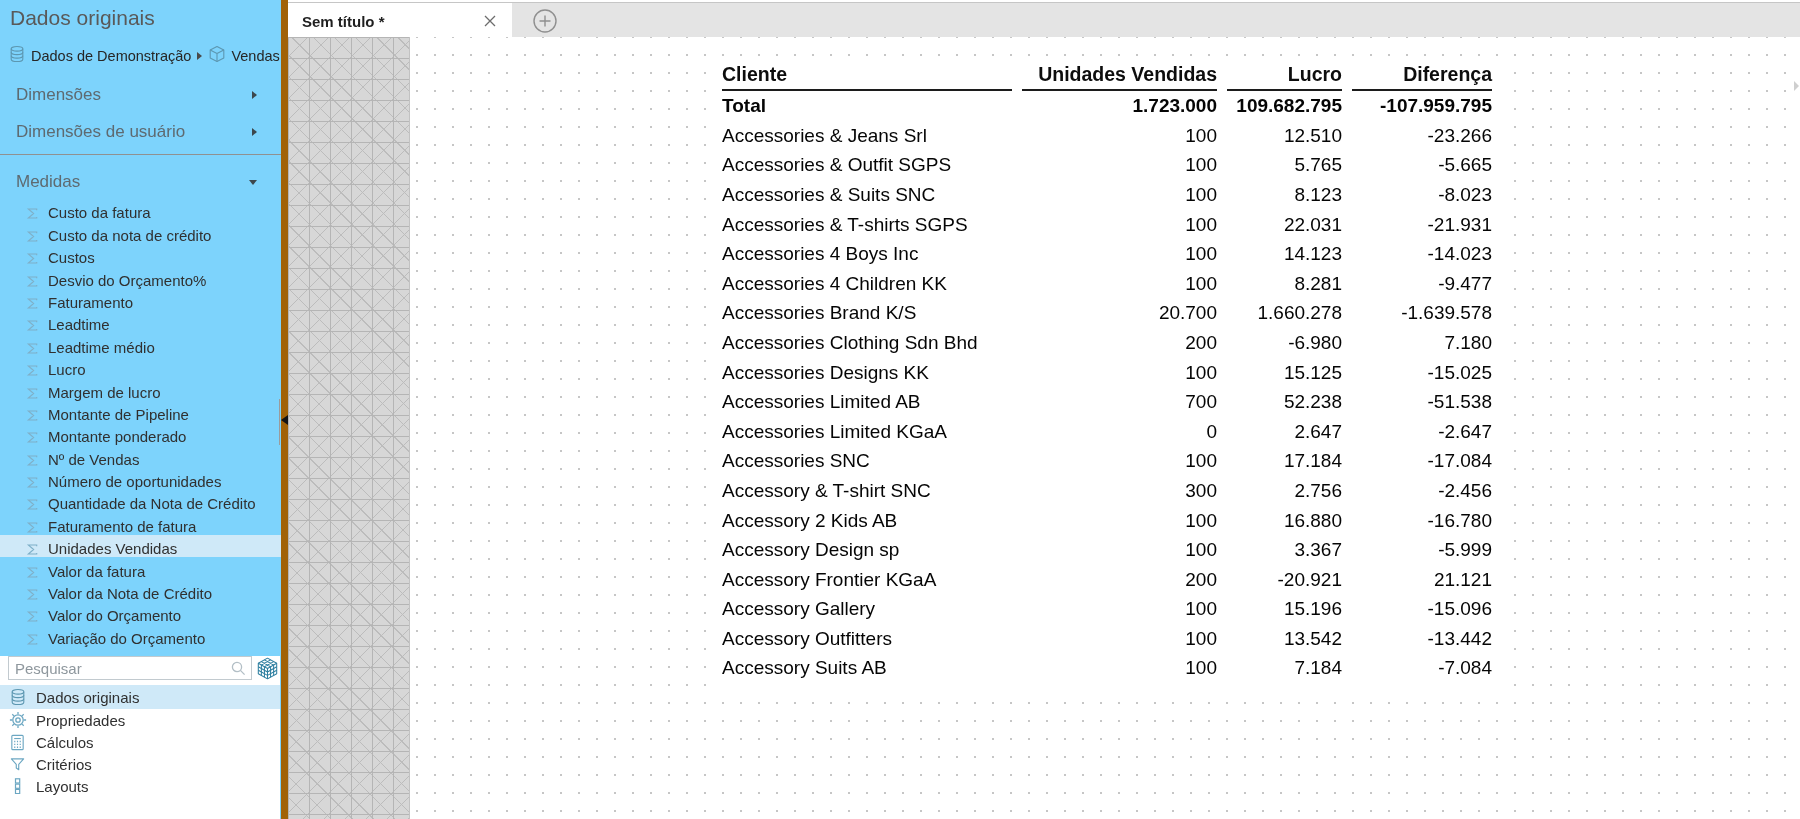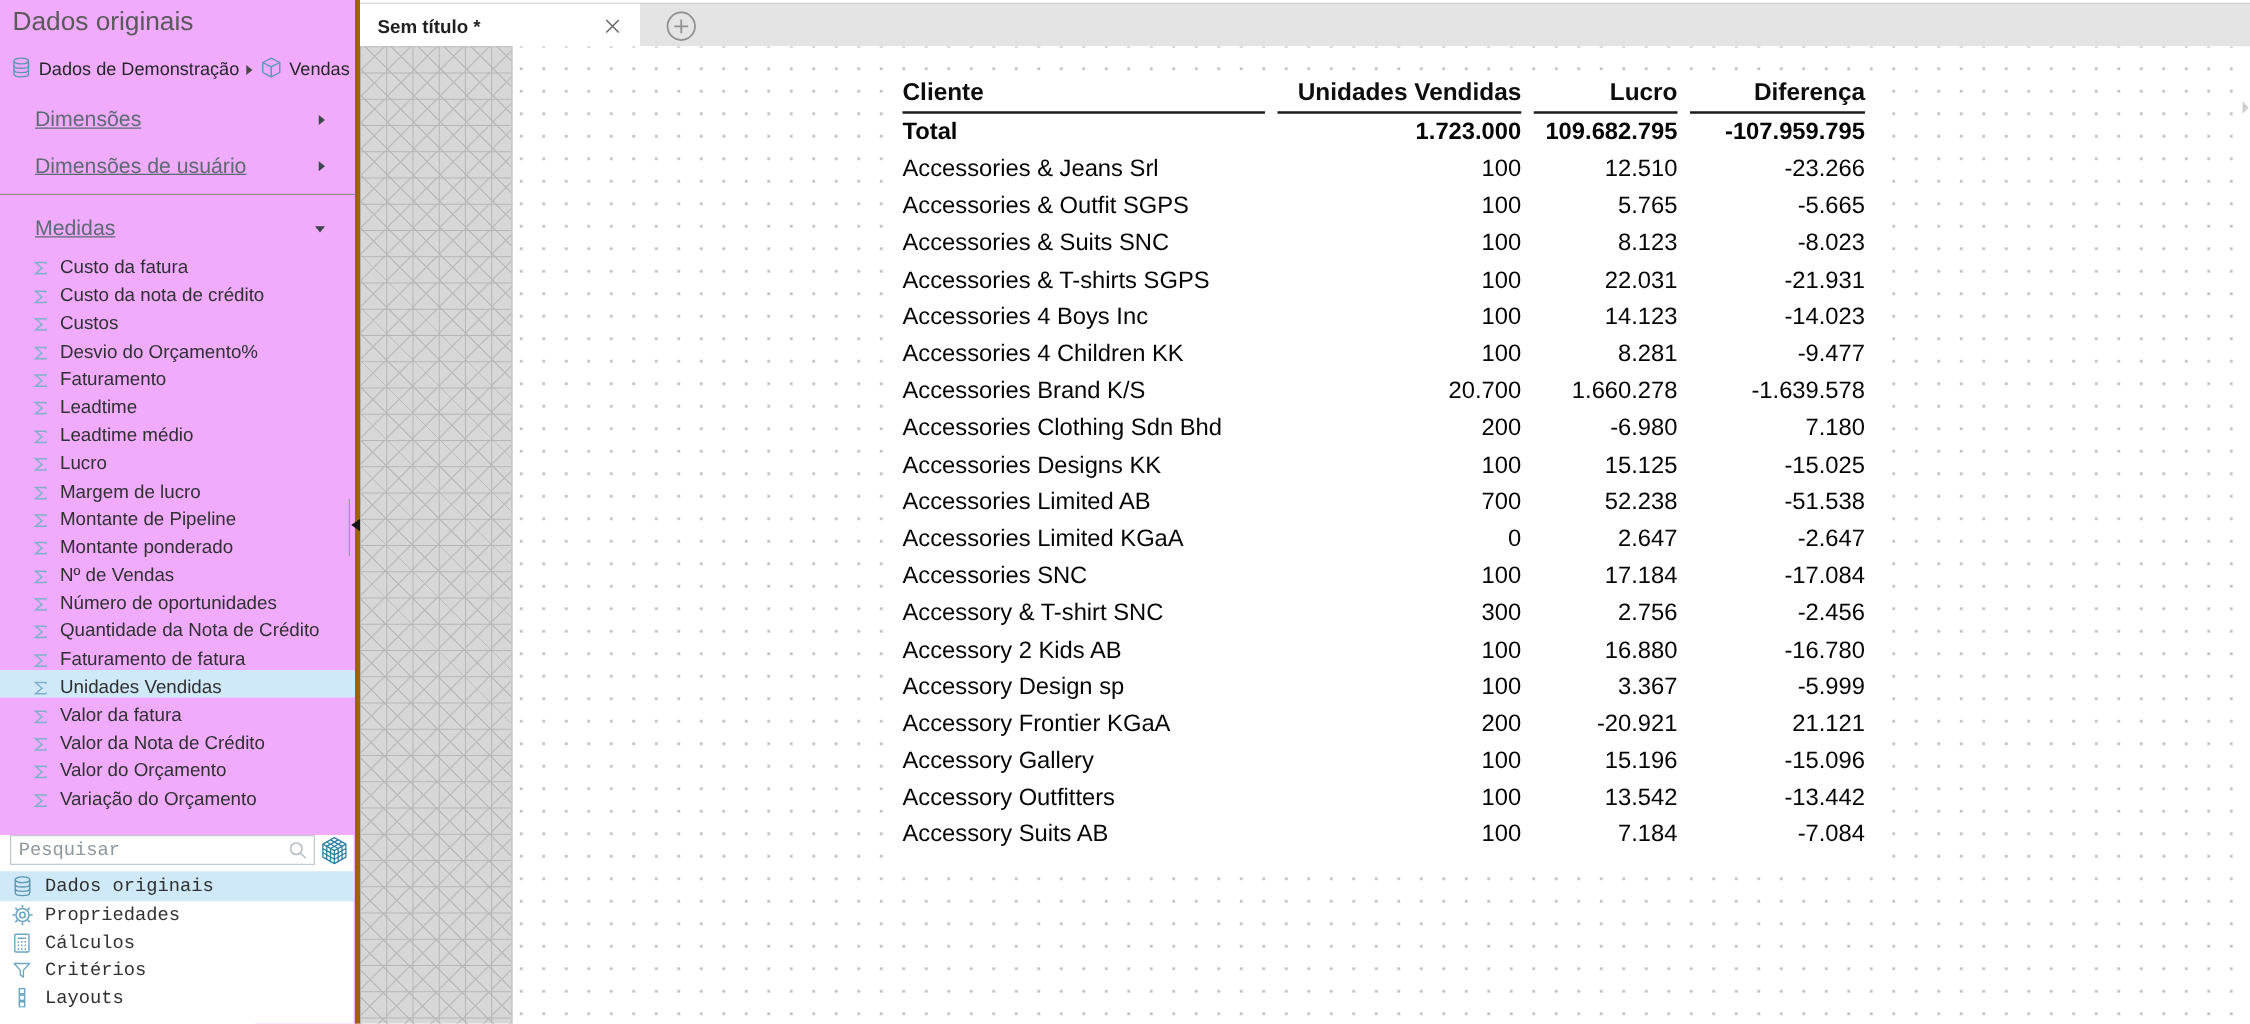--- a/index.html
+++ b/index.html
@@ -2,41 +2,41 @@
 <html><head>
 <meta charset="utf-8">
 <style>
   * { margin:0; padding:0; box-sizing:border-box; }
   html,body { width:1800px; height:819px; overflow:hidden; background:#fff;
     font-family:"Liberation Sans", sans-serif; }
   .app { position:relative; width:1800px; height:819px; }
 
   
   .sidebar { position:absolute; left:0; top:0; width:288px; height:819px;
-    background:#f0abfc; border-right:4px solid #a16207; z-index:5; }
+    background:#7dd3fc; border-right:7px solid #a16207; z-index:5; }
   .panel-title { margin:6px 0 0 10px; font-size:21px; font-weight:400; color:#595959; }
   .breadcrumb { display:flex; align-items:center; gap:5px; margin:15px 0 0 8px;
     font-size:14.5px; color:#262626; white-space:nowrap; }
   .crumb-sep { width:0; height:0; border-top:4px solid transparent;
     border-bottom:4px solid transparent; border-left:5px solid #4a4a4a; margin:0 1px; }
   .section-row { display:flex; justify-content:space-between; align-items:center;
-    margin-top:17px; padding:0 24px 0 28px; font-size:17px; color:#5e6a71; height:20px; cursor:default;text-decoration:underline; }
+    margin-top:17px; padding:0 24px 0 16px; font-size:17px; color:#5e6a71; height:20px; cursor:default; }
   .section-row.first { margin-top:19px; }
   .arrow-right { width:0; height:0; border-top:4.5px solid transparent;
     border-bottom:4.5px solid transparent; border-left:5.5px solid #3c474d; }
   .arrow-down { width:0; height:0; border-left:4.5px solid transparent;
     border-right:4.5px solid transparent; border-top:5.5px solid #3c474d; }
   .section-divider { margin-top:12px; border-top:1px solid #909090; }
   .section-row.medidas { }
   .measures { margin-top:7px; }
   .m-row { display:flex; align-items:flex-end; height:22.4px; padding-left:25px; gap:7px;
     font-size:15px; color:#303030; white-space:nowrap; }
   .m-row.selected { background:#cfe9f8; }
   .m-row .icon { display:flex; width:16px; }
-  .sidebar-bottom { position:absolute; left:0; right:1px; bottom:0; background:#fff; padding-bottom:10px;font-family:Liberation Mono, monospace; }
+  .sidebar-bottom { position:absolute; left:0; right:1px; bottom:0; background:#fff; padding-bottom:22px; }
   .search-row { display:flex; align-items:center; padding-left:8px; margin-bottom:5px; }
   .search-box { position:relative; width:244px; height:24px; border:1px solid #c2cacf; background:#fff; }
   .search-box input { width:100%; height:100%; border:none; outline:none; padding:0 26px 0 6px;
     font-size:15px; color:#333; font-family:inherit; background:transparent; }
   .search-box input::placeholder { color:#8e979d; }
   .search-ic { position:absolute; right:4px; top:3px; }
   .cube-btn { margin-left:4px; display:flex; cursor:pointer; }
   .n-row { display:flex; align-items:center; height:22px; gap:9px; padding-left:8px;
     font-size:15px; color:#303030; }
   .n-row.selected { background:#cfe9f8; height:24px; }

